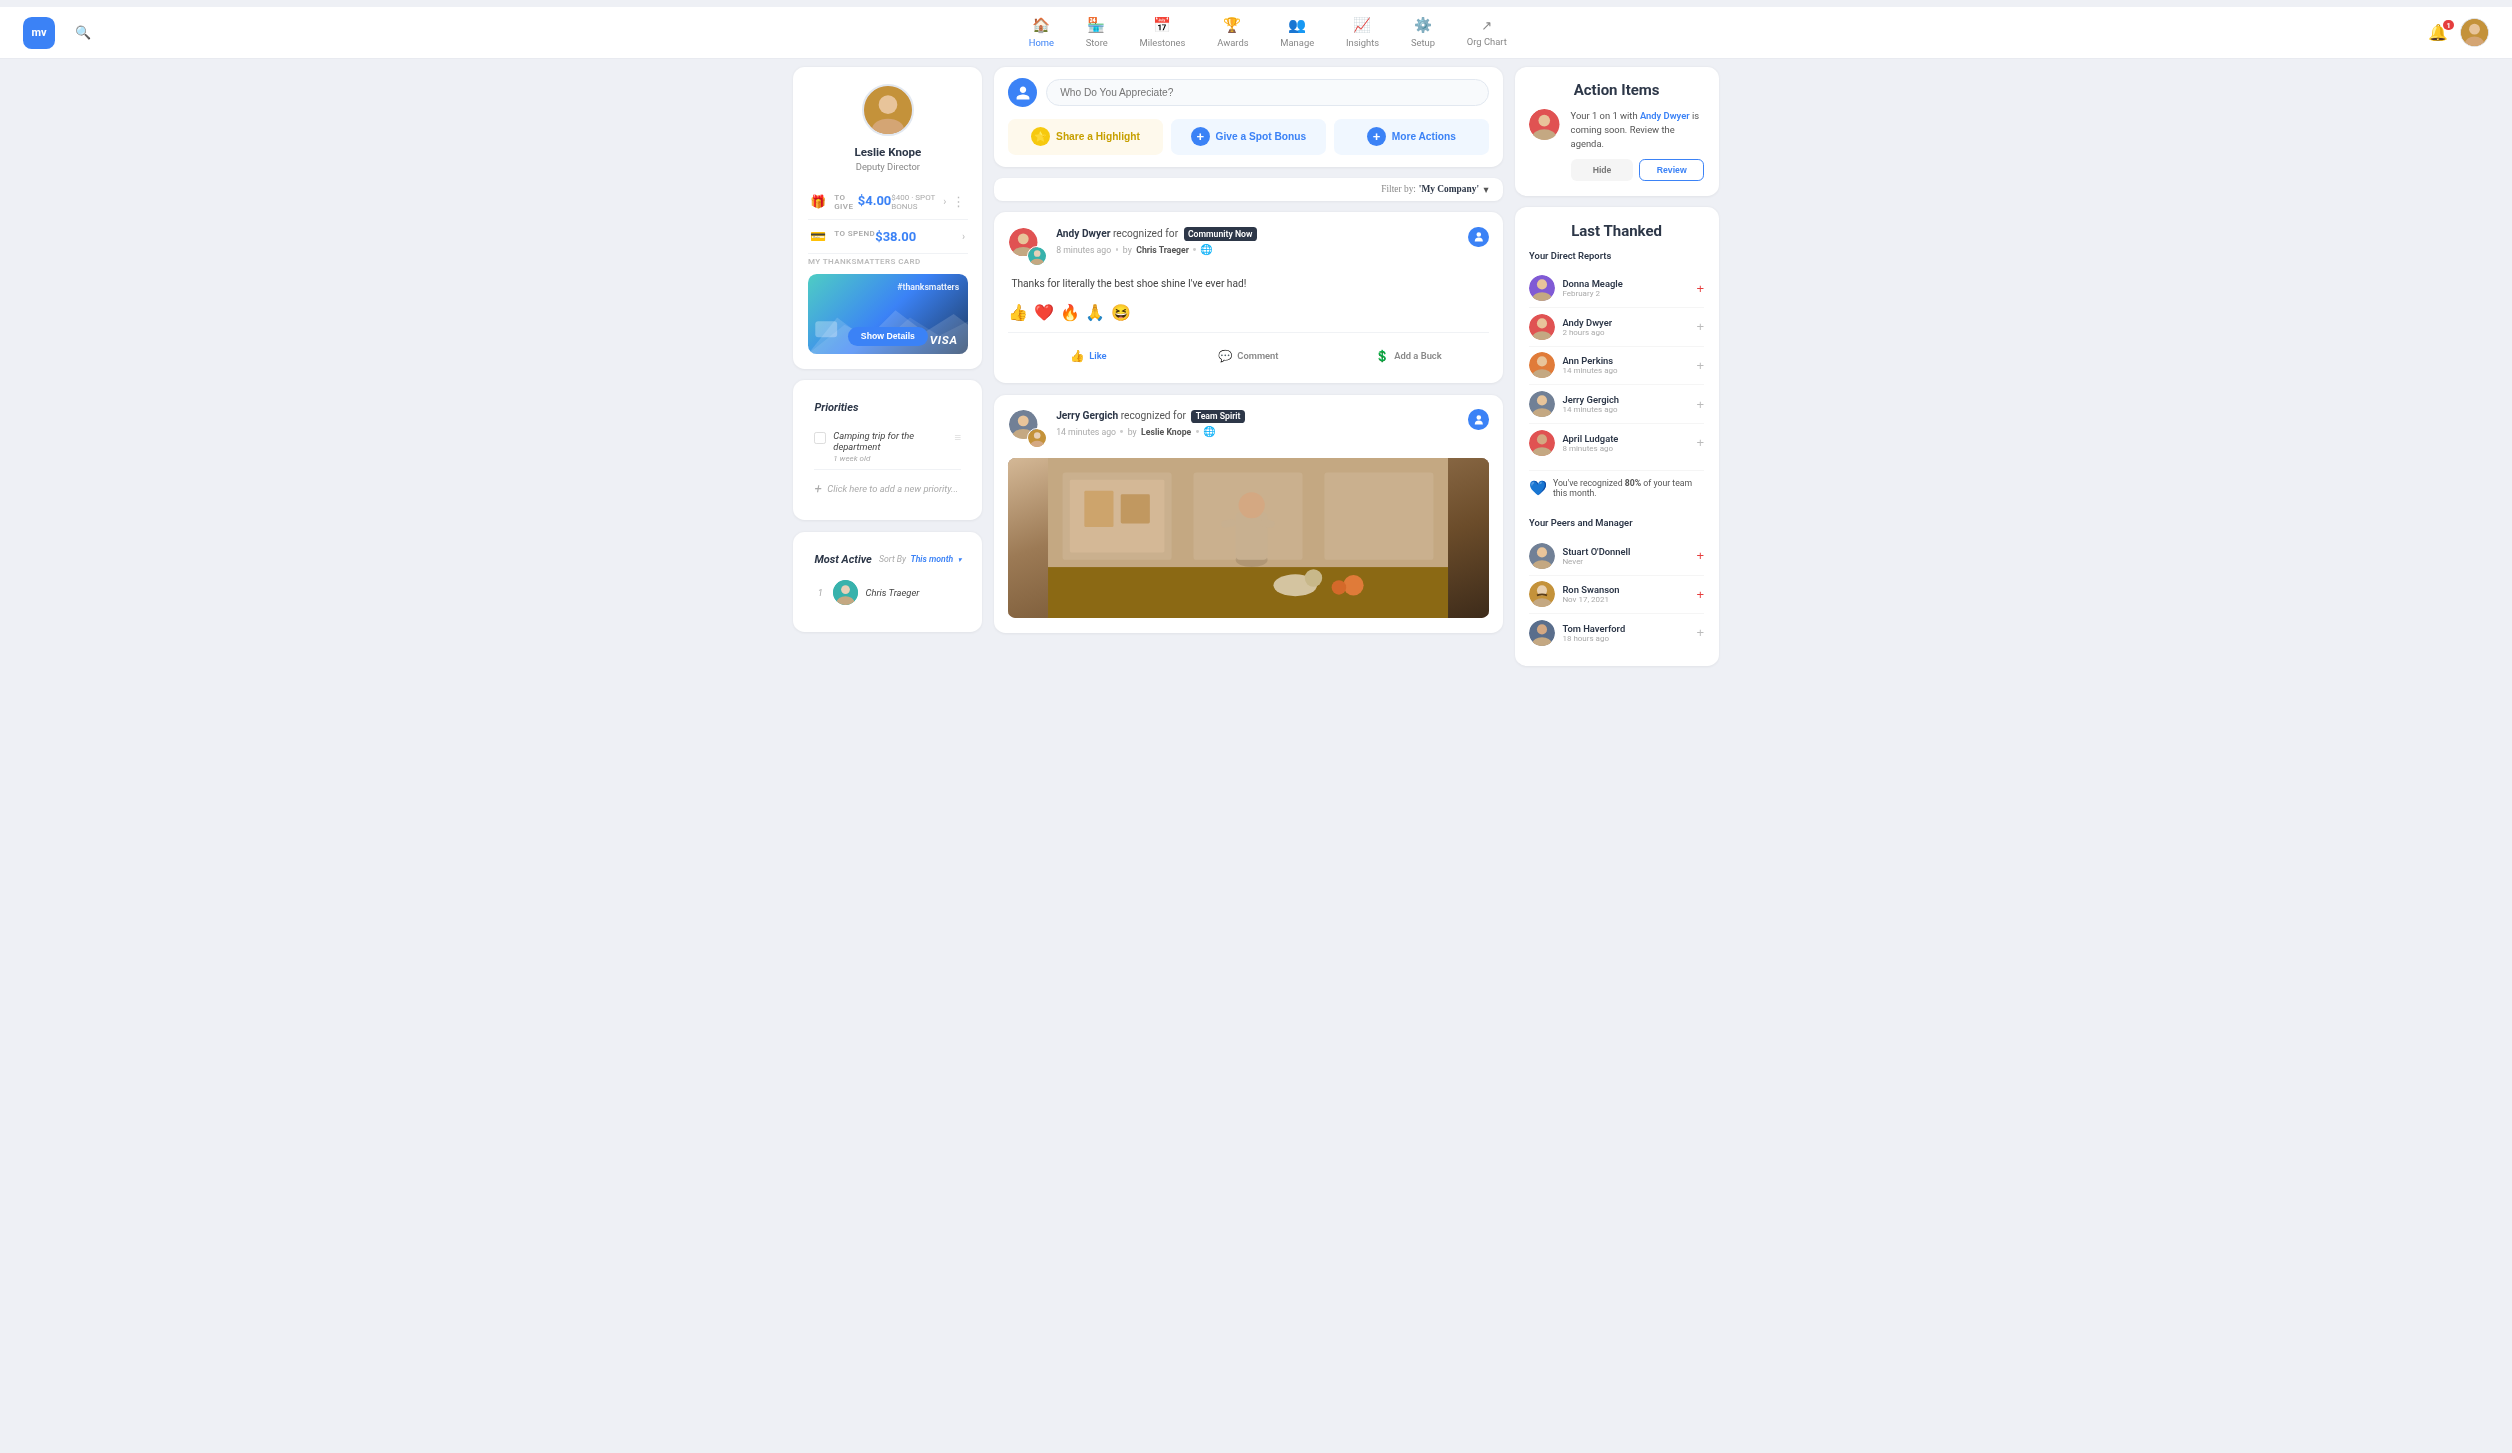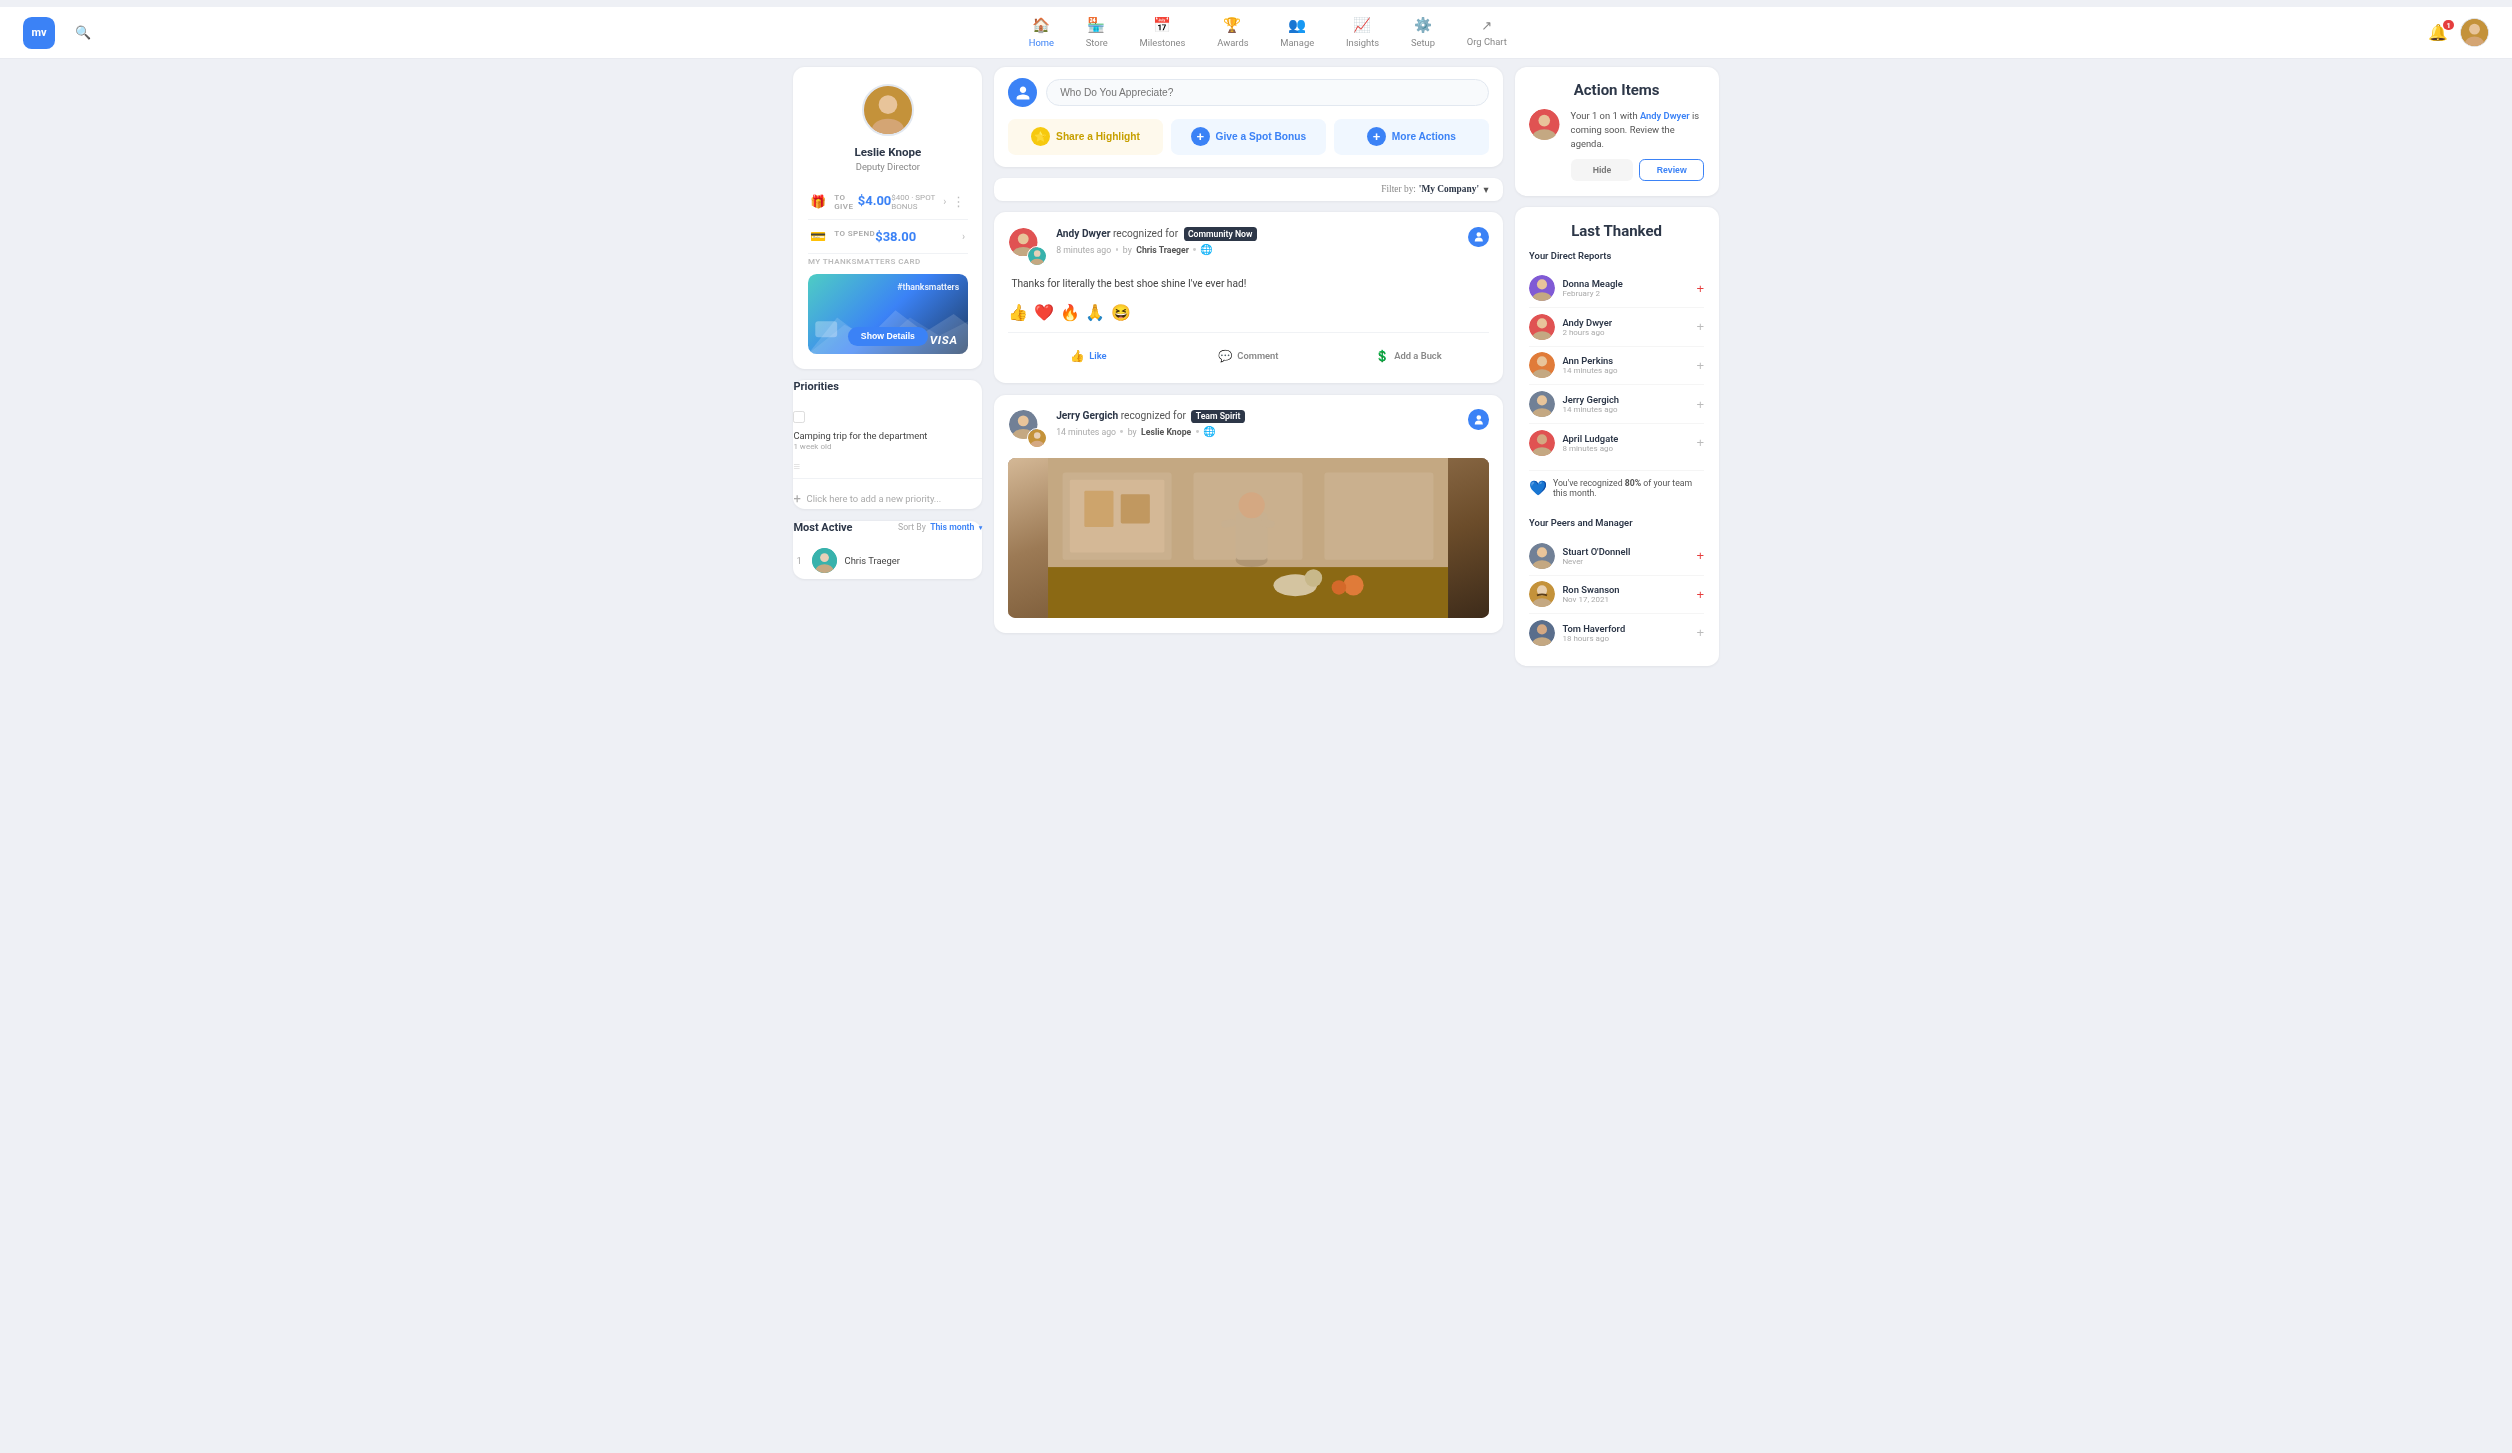--- a/index.html
+++ b/index.html
@@ -175,21 +175,21 @@
     .balance-icon {
       font-size: 13px;
       margin-right: 7.3px;
       color: #3b82f6;
     }
     .balance-chevron { color: #bbb; font-size: 10.2px; }
     .balance-dots { color: #bbb; font-size: 13px; cursor: pointer; }
     .balance-left { display: flex; align-items: center; flex: 1; }
     .balance-info { display: flex; }
 
-    .card-section { background: #fff; border-radius: 11.6px; padding: 0; box-shadow: 0 0.7px 2.9px rgba(0,0,0,0.06); }
+    .card-section { background: #fff; border-radius: 11.6px; padding: 21px; box-shadow: 0 0.7px 2.9px rgba(0,0,0,0.06); font-style: italic; }
 
     .thanks-card-widget {
       background: linear-gradient(135deg, #4ecdc4 0%, #3b82f6 50%, #1e3a5f 100%);
       border-radius: 8.7px;
       padding: 11.6px;
       position: relative;
       overflow: hidden;
       height: 80px;
       margin-top: 8.7px;
       cursor: pointer;
@@ -241,21 +241,20 @@
       font-size: 11px;
       margin-bottom: 10.2px;
       color: #2d3748;
     }
     .priority-item {
       display: flex;
       align-items: flex-start;
       gap: 7.3px;
       padding: 5.8px 0;
       border-bottom: 0.7px solid #f0f2f5;
-      flex-direction: column;
     }
     .priority-checkbox {
       width: 11.6px; height: 11.6px;
       border: 1.5px solid #ddd;
       border-radius: 2.2px;
       flex-shrink: 0;
       margin-top: 1.5px;
       cursor: pointer;
     }
     .priority-text { font-size: 9.4px; color: #444; flex: 1; }

